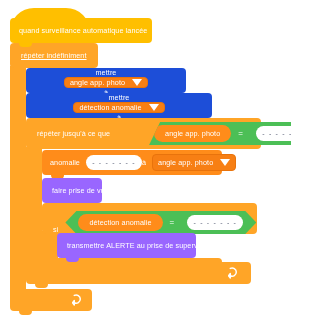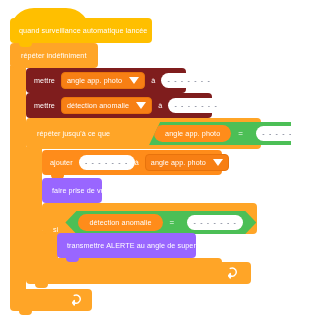--- a/index.html
+++ b/index.html
@@ -70,20 +70,21 @@
   #hat-block .notch-bot { background: #ffbf00; }
 
   #forever-head {
     left: 10px;
     top: 43px;
     width: 88px;
     height: 25px;
     background: #ffa527;
     padding-left: 11px;
     z-index: 4;
+    text-decoration: underline;
   }
   #forever-spine {
     position: absolute;
     left: 10px;
     top: 66px;
     width: 16px;
     height: 226px;
     background: #ffa527;
     z-index: 1;
   }
@@ -101,24 +102,25 @@
   #forever-arrow {
     position: absolute;
     right: 9px;
     top: 5px;
     width: 11px;
     height: 12px;
   }
 
   
   .setter {
-    background: #7f1d1d;
-    height: 25px;
-    padding-left: 8px;
-    z-index: 3;
+    background: #1d4ed8;
+    height: 25px;
+    padding-left: 0;
+    z-index: 3;
+    flex-direction: column;
   }
   .setter .notch-bot { background: #ff8c1a; }
   #set-1 { left: 26px; top: 68px; width: 160px; }
   #set-2 { left: 26px; top: 93px; width: 186px; }
 
   .kw { color: #ffffff; font-size: 7.2px; }
 
   
   .dropdown {
     display: inline-flex;
@@ -345,21 +347,21 @@
   <div id="until-foot">
     <span class="notch-bot"></span>
     <svg id="until-arrow" viewBox="0 0 24 26">
       <path d="M5 3 A9 9 0 1 1 5 19 L5 24 L1 19 L5 14 L5 19" fill="none" stroke="#ffffff" stroke-width="3.2" stroke-linecap="round" stroke-linejoin="round"></path>
       <path d="M5.5 23.5 L0.5 19 L5.5 14.5 Z" fill="#ffffff"></path>
     </svg>
   </div>
 
   <div class="blk" id="add-block">
     <span class="notch-bot"></span>
-    <span class="kw">ajouter</span>
+    <span class="kw">anomalie</span>
     <span class="oval">- - - - - - -</span>
     <span class="sp6"></span>
     <span class="kw">à</span>
     <span class="dropdown">
       <span>angle app. photo</span>
       <span class="dd-caret"></span>
     </span>
   </div>
 
   <div class="blk purple" id="photo-block">
@@ -376,16 +378,16 @@
       <span class="oval">- - - - - - -</span>
     </span>
     <span>alors</span>
   </div>
   <div id="if-foot">
     <span class="notch-bot"></span>
   </div>
 
   <div class="blk purple" id="alert-block">
     <span class="notch-bot"></span>
-    <span>transmettre ALERTE au angle de supervision</span>
+    <span>transmettre ALERTE au prise de supervision</span>
   </div>
 
 </div>
 
 </body></html>

